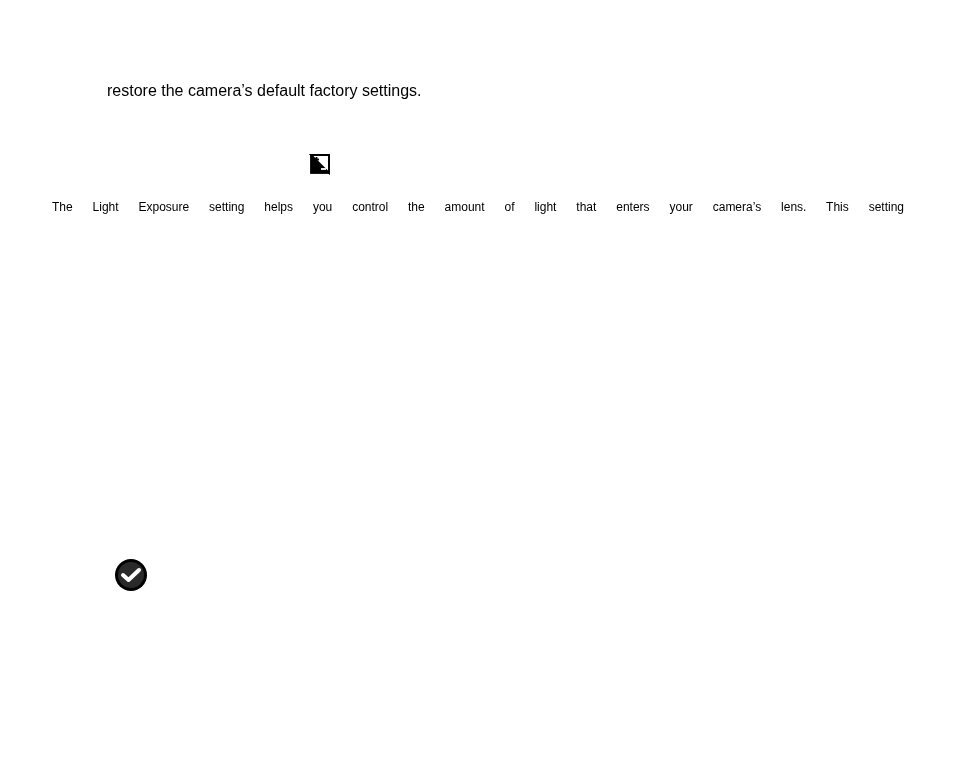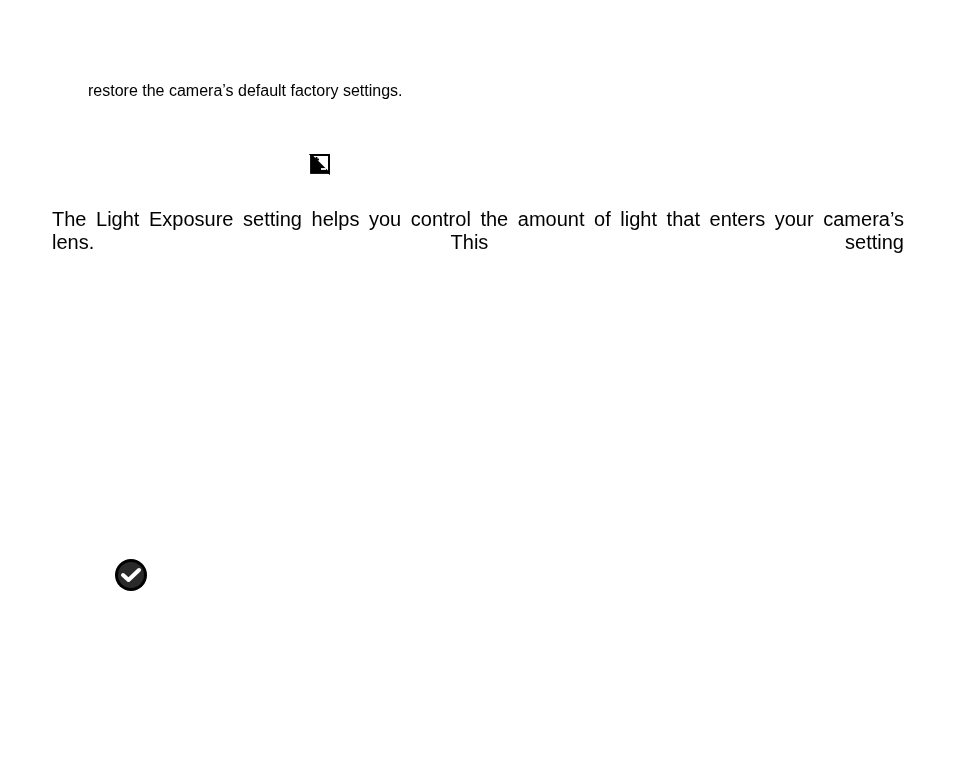--- a/index.html
+++ b/index.html
@@ -11,37 +11,37 @@
       width: 954px;
       height: 764px;
       background: #fff;
       font-family: Arial, Helvetica, sans-serif;
       font-size: 16px;
       color: #000;
       position: relative;
     }
     .line1 {
       position: absolute;
-      left: 88px;
+      left: 107px;
       top: 82px;
       font-size: 16px;
     }
     .exposure-icon {
       position: absolute;
       left: 308px;
       top: 152px;
       width: 24px;
       height: 24px;
     }
     .line2 {
       position: absolute;
       left: 52px;
-      top: 208px;
+      top: 200px;
       right: 50px;
-      font-size: 20px;
+      font-size: 12px;
       text-align: justify;
       text-align-last: justify;
       word-spacing: 1px;
     }
     .check-icon {
       position: absolute;
       left: 114px;
       top: 558px;
       width: 34px;
       height: 34px;

